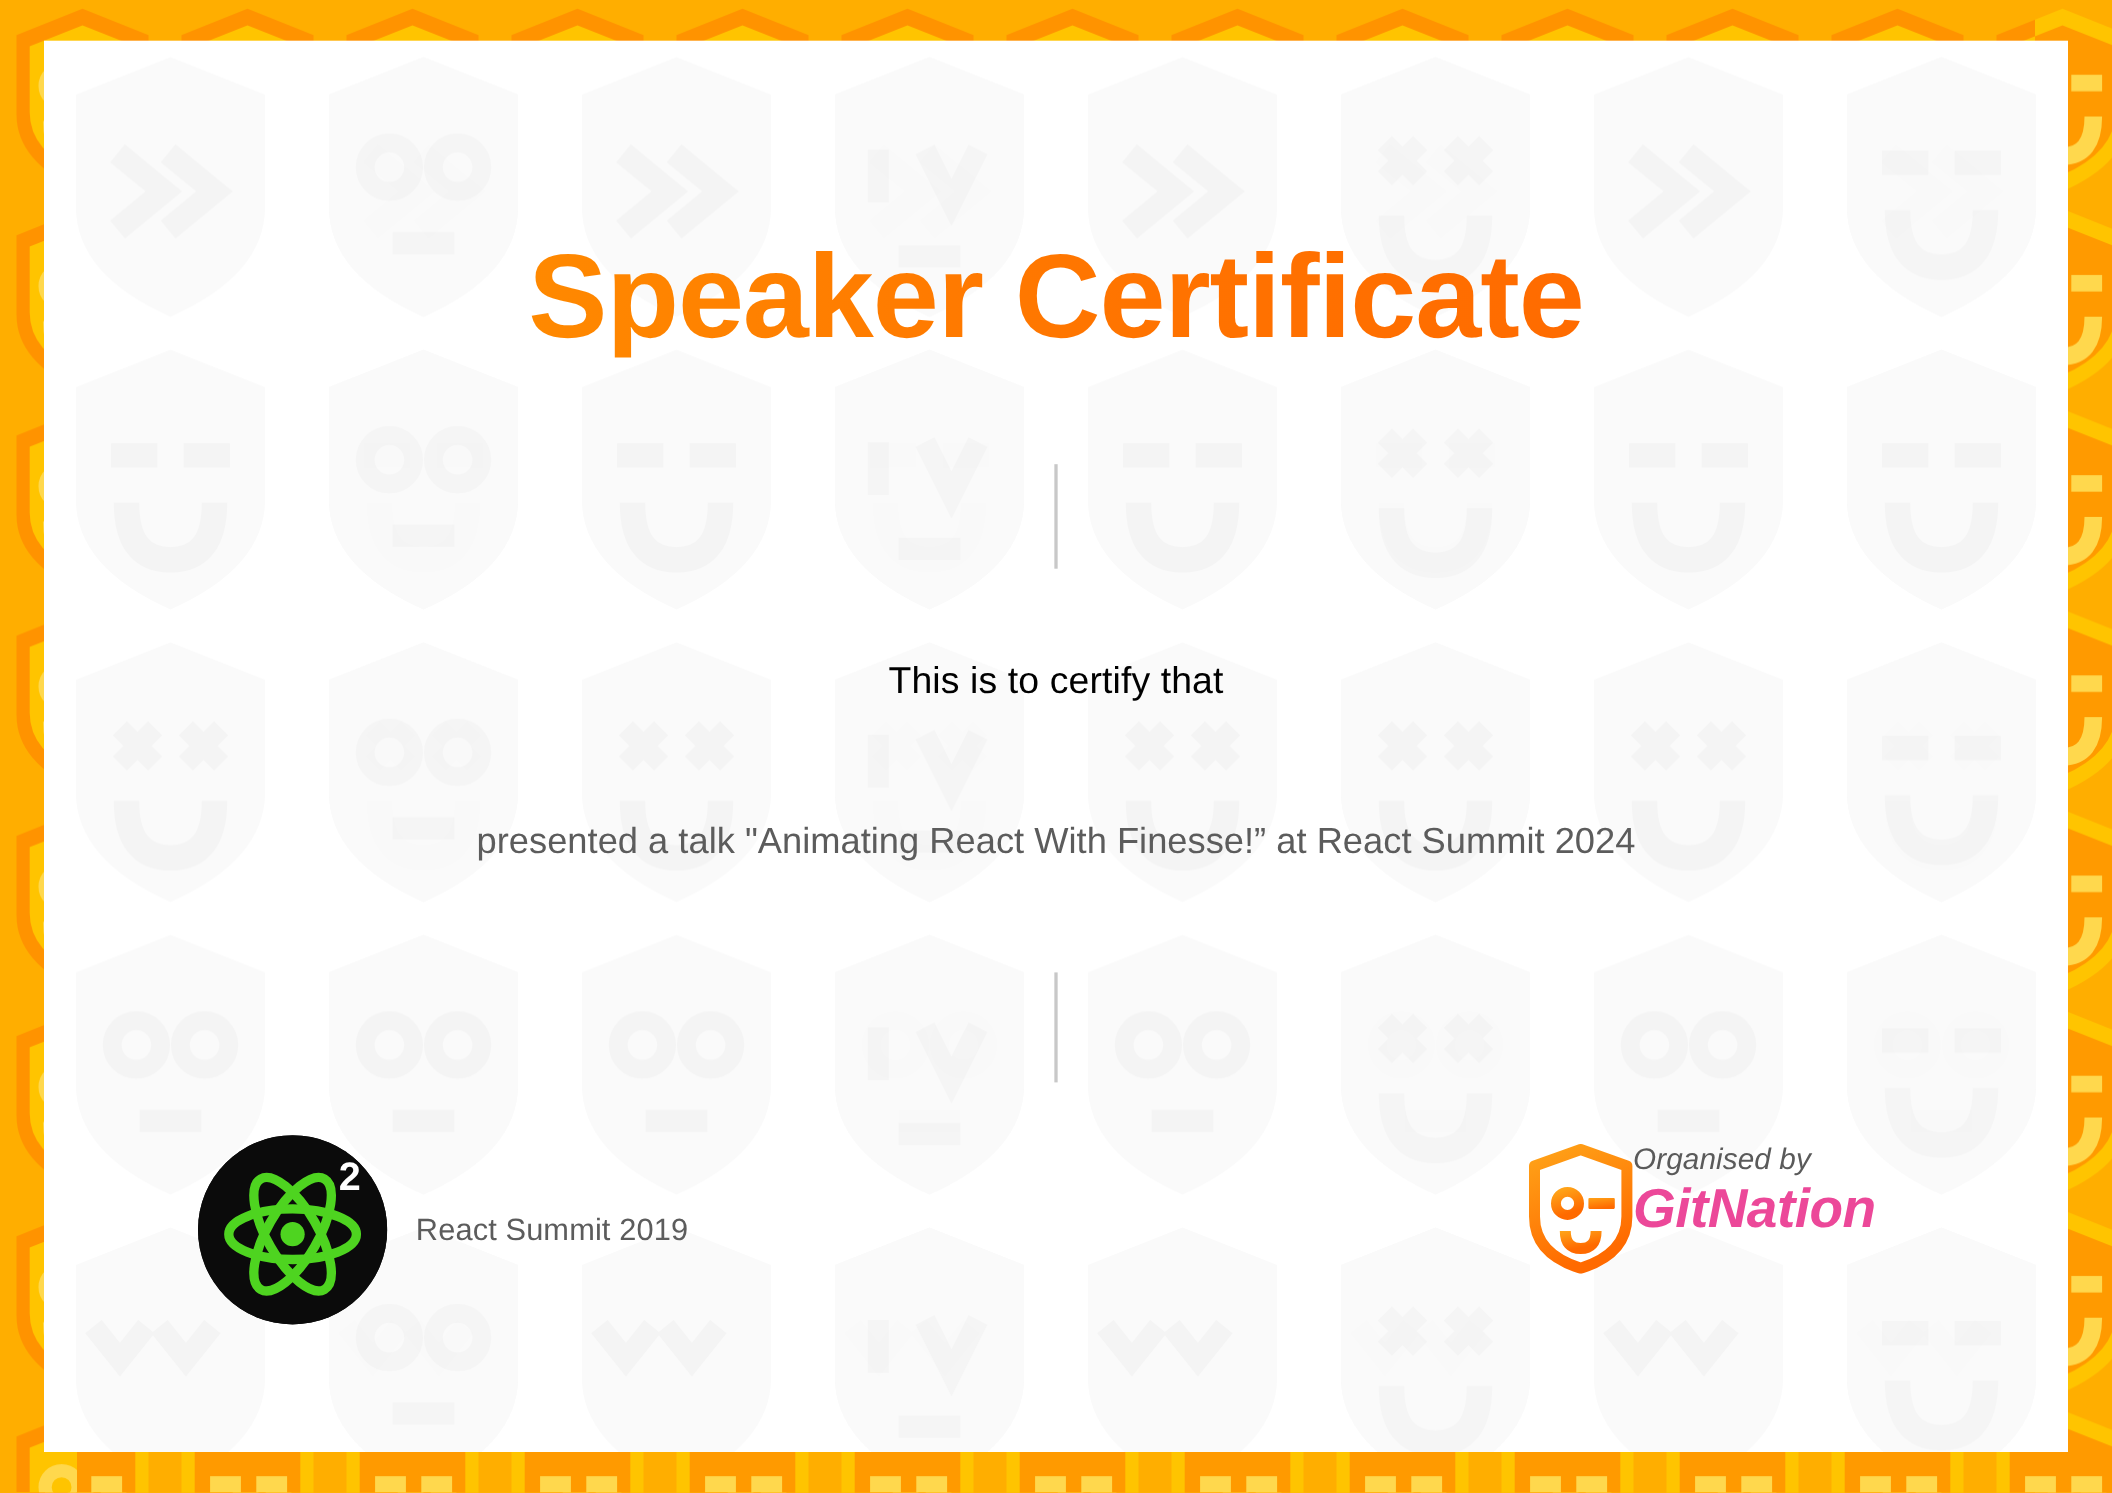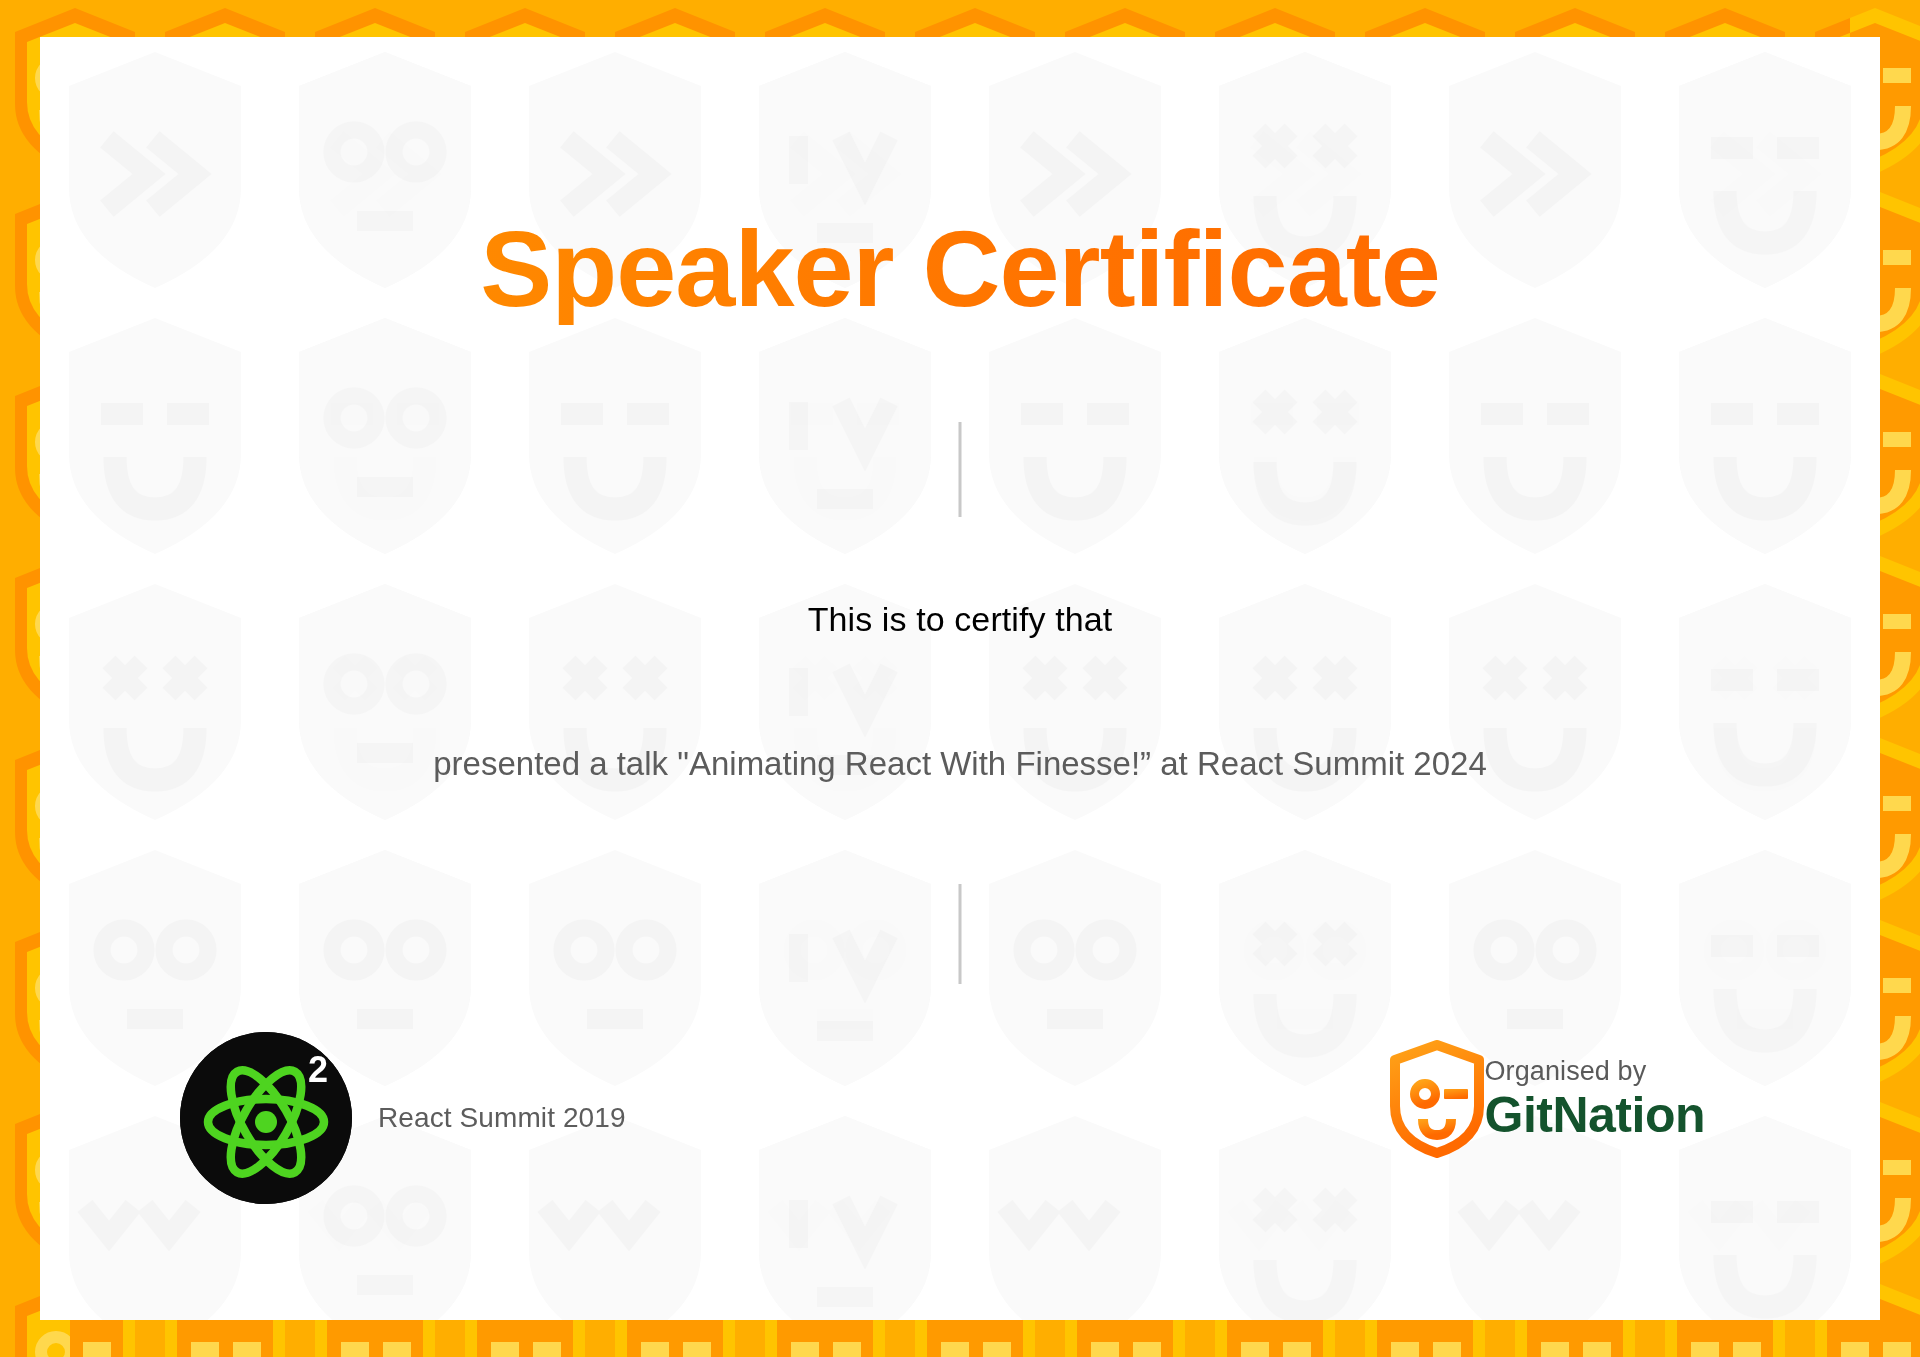--- a/index.html
+++ b/index.html
@@ -146,30 +146,30 @@
     font-size:36px;
     color:#5C5C5C;
     font-weight:400;
     letter-spacing:0.2px;
   }
 
   
   #organiser-block{
     position:absolute;
     right:175px; top:18px;
-    display:flex; align-items:center; 
+    display:flex; align-items:flex-start; font-style:italic;
   }
   #organiser-shield{ width:96px; height:118px; flex:none; display:block; }
   #organiser-text{ display:flex; flex-direction:column; line-height:1.04; }
   #organiser-prefix{
     font-size:27px; color:#5A5A5A; font-weight:400;
     letter-spacing:0.1px; margin-bottom:4px;
   }
   #organiser-name{
-    font-size:50px; font-weight:700; color:#14532d;
+    font-size:50px; font-weight:700; color:#ec4899;
     letter-spacing:-0.5px;
   }
 </style>
 </head>
 <body>
 
 <div id="certificate-root">
 
   <div class="border-pattern">
     <svg viewBox="0 0 1920 1357" xmlns="http://www.w3.org/2000/svg" aria-hidden="true">

